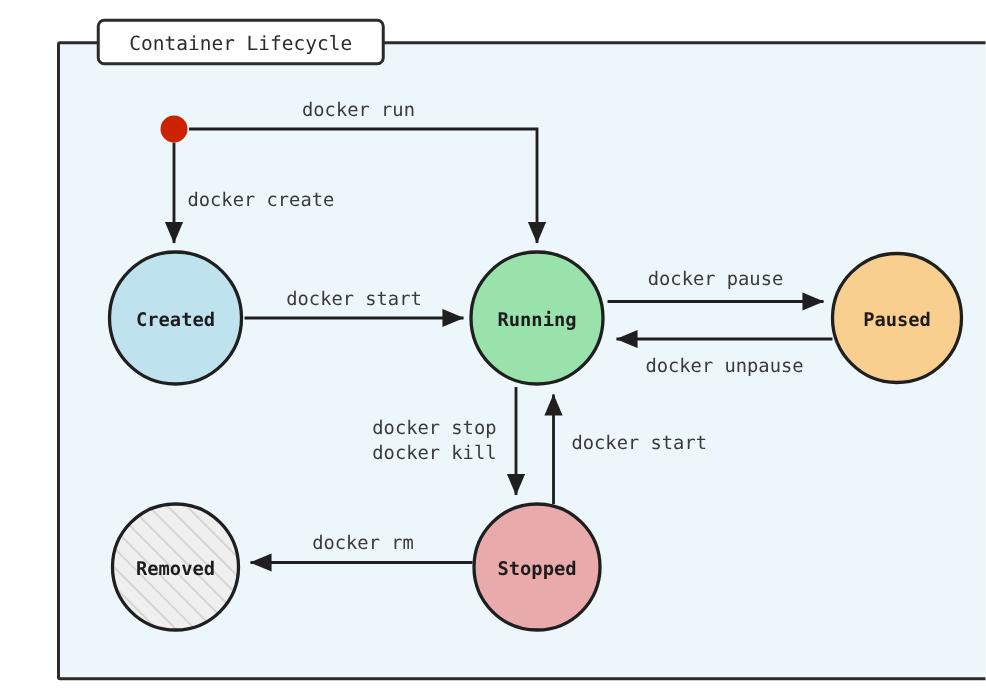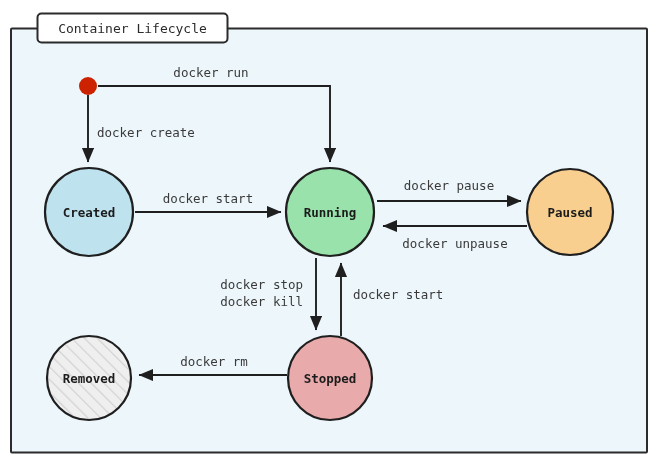--- a/index.html
+++ b/index.html
@@ -10,20 +10,21 @@
   body {
     width: 657px;
     height: 465px;
     font-family: "DejaVu Sans Mono", monospace;
     overflow: hidden;
   }
   #stage {
     position: relative;
     width: 544px;
     height: 465px;
+    margin-left: 28px;
   }
   #diagram-svg {
     position: absolute;
     left: 0;
     top: 0;
     width: 657px;
     height: 465px;
   }
   .node-label {
     font-family: "DejaVu Sans Mono", monospace;

